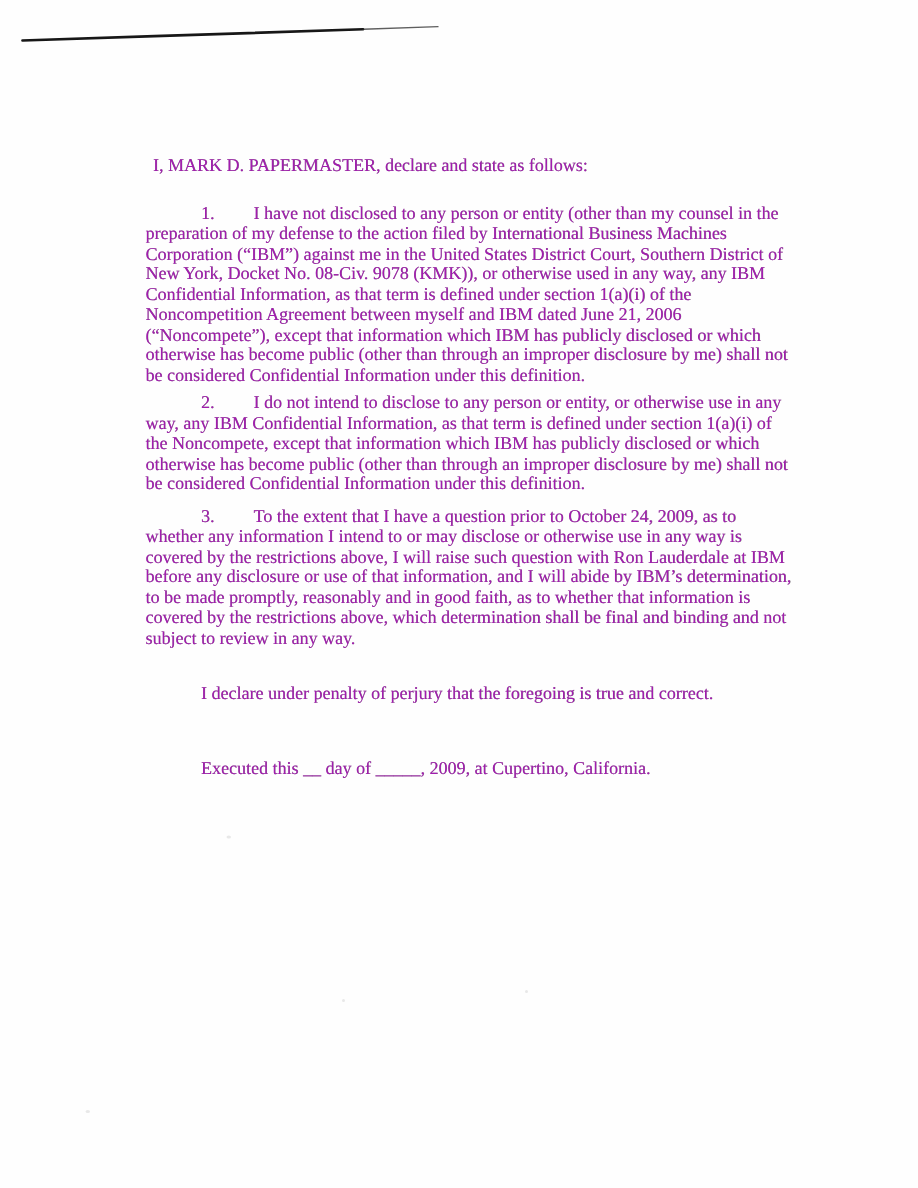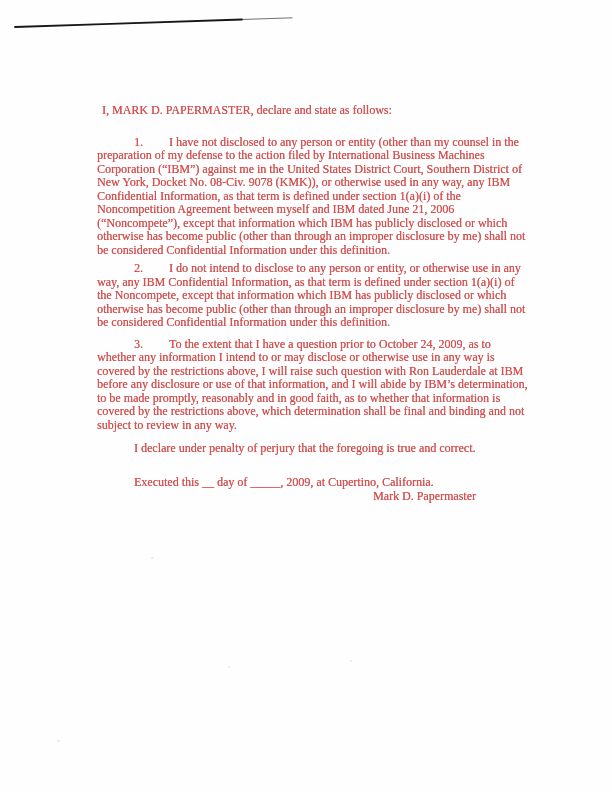--- a/index.html
+++ b/index.html
@@ -9,21 +9,21 @@
     background: #ffffff;
   }
   .page {
     position: relative;
     width: 612px;
     height: 792px;
     background: #fefefee8;
     background-color: #fefefe;
     overflow: hidden;
     font-family: "Liberation Serif", serif;
-    color: #ef4444;
+    color: #a21caf;
   }
   .artifact-svg {
     position: absolute;
     left: 0;
     top: 0;
   }
   .content {
     position: absolute;
     left: 97px;
     top: 104px;
@@ -46,26 +46,26 @@
     top: 0;
     text-indent: 0;
   }
   .para .ptext {
     white-space: pre;
   }
   .p1 { margin-top: 18px; }
   .p2 { margin-top: 5px; }
   .p3 { margin-top: 8px; }
   .declare {
-    margin-top: 10px;
+    margin-top: 24px;
     text-indent: 37px;
     white-space: pre;
   }
   .executed {
-    margin-top: 20px;
+    margin-top: 36px;
     text-indent: 37px;
     white-space: pre;
   }
   .by-row {
     margin-top: 22px;
     margin-left: 210px;
   }
   .sig-line {
     display: inline-block;
     width: 176px;
@@ -124,21 +124,20 @@
 before any disclosure or use of that information, and I will abide by IBM’s determination,
 to be made promptly, reasonably and in good faith, as to whether that information is
 covered by the restrictions above, which determination shall be final and binding and not
 subject to review in any way.</span>
     </div>
 
     <div class="declare">I declare under penalty of perjury that the foregoing is true and correct.</div>
 
     <div class="executed">Executed this __ day of _____, 2009, at Cupertino, California.</div>
 
-    <div class="sig-name">Mark D. Papermaster</div>
 
   </div>
 
   <div class="speck" style="left:151px; top:557px; width:3px; height:2px;"></div>
   <div class="speck" style="left:228px; top:666px; width:2px; height:2px;"></div>
   <div class="speck" style="left:350px; top:660px; width:2px; height:2px;"></div>
   <div class="speck" style="left:57px; top:740px; width:3px; height:2px;"></div>
 
 </div>
 

